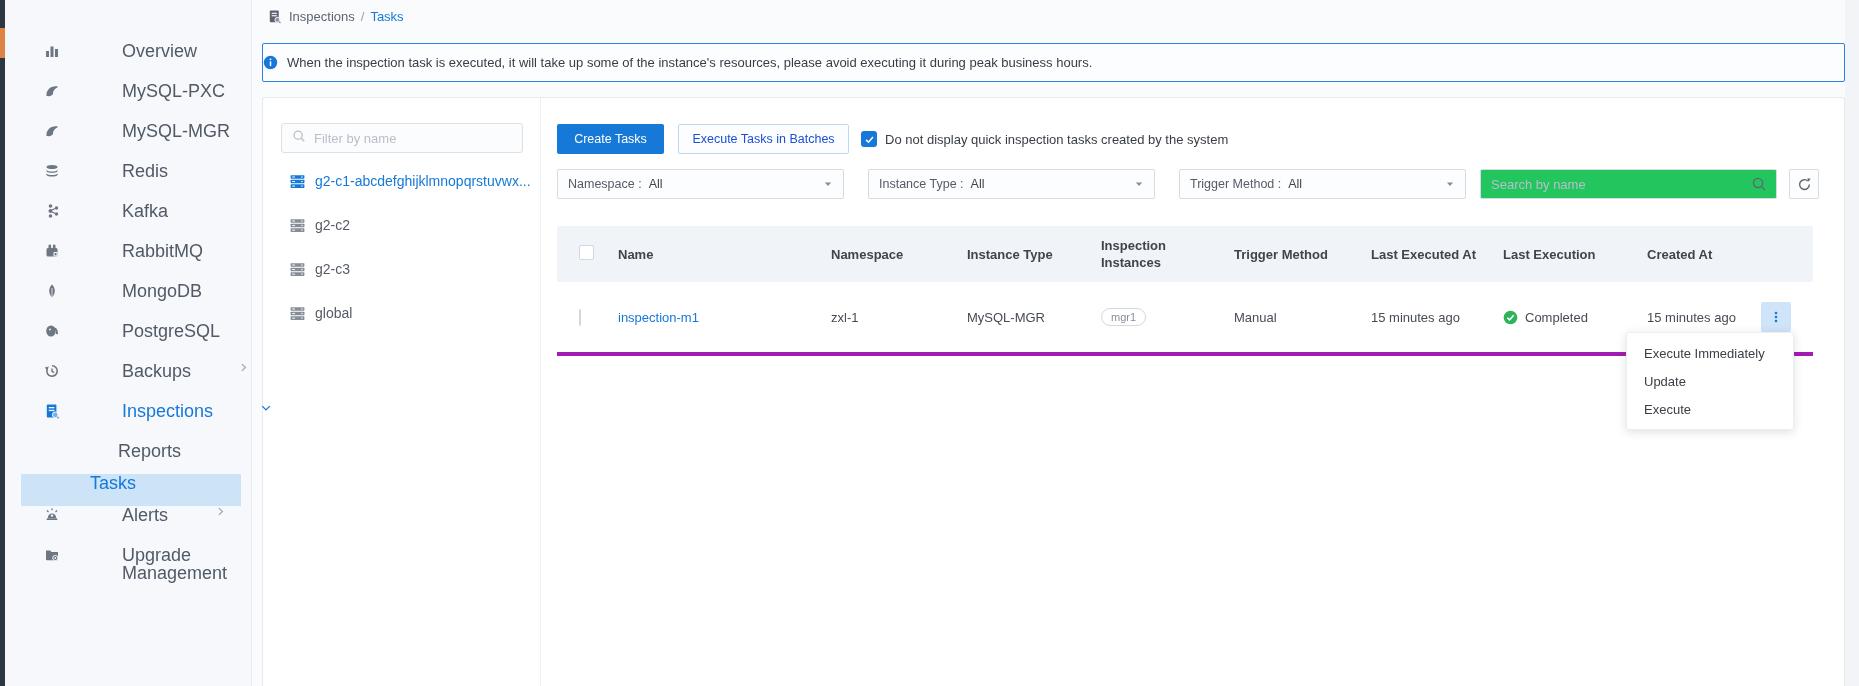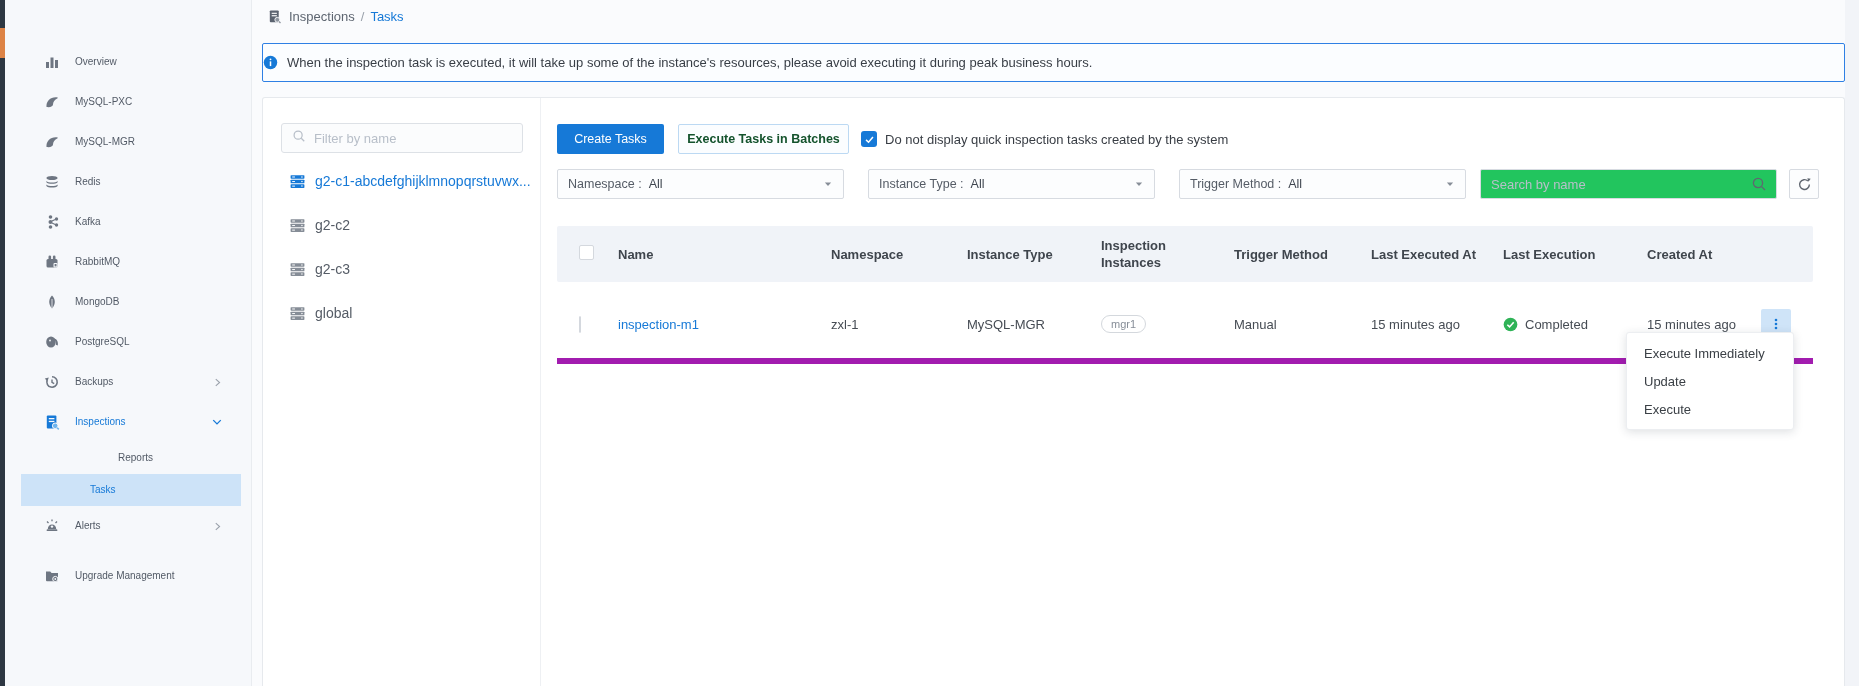--- a/index.html
+++ b/index.html
@@ -5,21 +5,21 @@
   * { box-sizing: border-box; margin: 0; padding: 0; }
   body { font-family: "Liberation Sans", sans-serif; background:#e9ecf1; }
   #app { position:relative; width:1859px; height:686px; background:#fafbfd; overflow:hidden; }
 
   
   .rail { position:absolute; left:0; top:0; width:5px; height:100%; background:#2d3742; z-index:5; }
   .rail-accent { position:absolute; left:0; top:28px; width:5px; height:30px; background:#dd8345; }
 
   
   .sidebar { position:absolute; left:5px; top:0; width:247px; height:100%; background:#f6f8fb; border-right:1px solid #e9ecf0; padding-top:42px; z-index:4; }
-  .side-item { display:flex; align-items:center; height:40px; padding-left:38px; cursor:pointer; color:#525a66; font-size:10px; }
+  .side-item { display:flex; align-items:flex-start; height:40px; padding-left:38px; cursor:pointer; color:#525a66; font-size:18px;gap:47px; }
   .side-item.tall { height:60px; }
   .side-item .ic { width:17px; height:17px; flex:0 0 17px; display:flex; align-items:center; justify-content:center; }
   .side-item .ic svg { display:block; }
   .side-item .lbl { margin-left:15px; line-height:18px; max-width:118px; }
   .side-item .chev { margin-left:auto; margin-right:28px; display:flex; }
   .side-item.active { color:#1679d7; }
   .side-item.sub { padding-left:70px; height:32px;margin-left:28px; }
   .side-item.sub.selected { background:#cde3f8; color:#1679d7; margin:0 10px 0 16px; padding-left:54px; }
 
   
@@ -43,42 +43,42 @@
   .cfilter input::placeholder { color:#b8bfc9; }
   .clist { position:absolute; left:0; top:61px; width:100%; }
   .citem { display:flex; align-items:center; height:44px; padding-left:26px; font-size:14px; color:#555c66; cursor:pointer; }
   .citem .ic { display:flex; margin-right:9px; }
   .citem .nm { max-width:215px; white-space:nowrap; overflow:hidden; }
   .citem.selected { color:#1679d7; }
 
   
   .pane { position:absolute; left:278px; top:0; right:0; bottom:0; }
   .btn-primary { position:absolute; left:16px; top:26px; width:107px; height:30px; background:#1679d7; color:#fff; font-size:12.5px; border:none; border-radius:2px; cursor:pointer; font-family:inherit; }
-  .btn-disabled { position:absolute; left:137px; top:26px; width:171px; height:30px; background:#fbfdff; color:#14532d; font-size:12.5px; border:1px solid #bcd9f3; border-radius:2px; cursor:not-allowed; font-family:inherit;font-weight:bold; }
+  .btn-disabled { position:absolute; left:137px; top:26px; width:171px; height:30px; background:#fbfdff; color:#1d4ed8; font-size:12.5px; border:1px solid #bcd9f3; border-radius:2px; cursor:not-allowed; font-family:inherit; }
   .sys-check { position:absolute; left:320px; top:33px; display:flex; align-items:center; cursor:pointer; }
   .cb-on { width:16px; height:16px; background:#1679d7; border-radius:3px; display:flex; align-items:center; justify-content:center; }
   .sys-check .txt { margin-left:8px; font-size:13px; color:#383d44; }
 
   .dropdown { position:absolute; top:71px; height:30px; width:287px; border:1px solid #d7dbe1; border-radius:2px; background:#fcfdfe; display:flex; align-items:center; padding:0 10px; font-size:12.5px; color:#555c66; cursor:pointer; }
   .dropdown .val { margin-left:7px; color:#3f4650; }
   .dropdown .caret { margin-left:auto; display:flex; }
   .searchbox { position:absolute; left:939px; top:71px; width:297px; height:30px; border:1px solid #d7dbe1; border-radius:2px; background:#22c55e; display:flex; align-items:center; padding-left:10px; }
   .searchbox input { border:none; outline:none; background:transparent; font-size:13px; width:230px; color:#3f4650; font-family:inherit; }
   .searchbox input::placeholder { color:#b8bfc9; }
   .searchbox .mag { position:absolute; right:9px; display:flex; cursor:pointer; }
   .refresh { position:absolute; left:1248px; top:71px; width:30px; height:30px; border:1px solid #d7dbe1; border-radius:2px; background:#fcfdfe; display:flex; align-items:center; justify-content:center; cursor:pointer; }
 
   
   .table { position:absolute; left:16px; top:128px; width:1256px; }
   .trow { display:grid; grid-template-columns:61px 213px 136px 134px 133px 137px 132px 144px 114px 52px; align-items:center; }
   .thead { background:#f0f3f8; height:56px; font-size:13px; font-weight:bold; color:#3f454d; border-radius:2px; }
   .thead .th { line-height:17px; }
   .thead .th span { display:inline-block; }
   .th-wrap span { max-width:80px; }
-  .tbody-row { height:74px; font-size:13px; color:#464c54; border-bottom:6px solid #a21caf; background:#fff;margin-top:8px; }
+  .tbody-row { height:74px; font-size:13px; color:#464c54; border-bottom:4px solid #a21caf; background:#fff; }
   .cb { width:15px; height:15px; border:1px solid #d4d8de; border-radius:2px; background:#fff; margin-left:22px; cursor:pointer; }
   .link { color:#1679d7; cursor:pointer; }
   .pill { display:inline-block; padding:2px 9px; border:1px solid #d4d8dd; border-radius:10px; font-size:11px; color:#878e98; background:#fff; }
   .statuscell { display:flex; align-items:center; }
   .statuscell .ic { display:flex; margin-right:7px; }
   .dots-btn { width:30px; height:30px; background:#cfe4f8; border:none; border-radius:2px; display:flex; align-items:center; justify-content:center; cursor:pointer; }
 
   
   .menu { position:absolute; left:1085px; top:234px; width:168px; background:#fff; border:1px solid #eceef1; border-radius:3px; box-shadow:0 2px 10px rgba(31,45,61,.15); padding:6px 0; z-index:10; }
   .menu-item { height:28px; display:flex; align-items:center; padding-left:17px; font-size:13px; color:#3b4046; cursor:pointer; }

